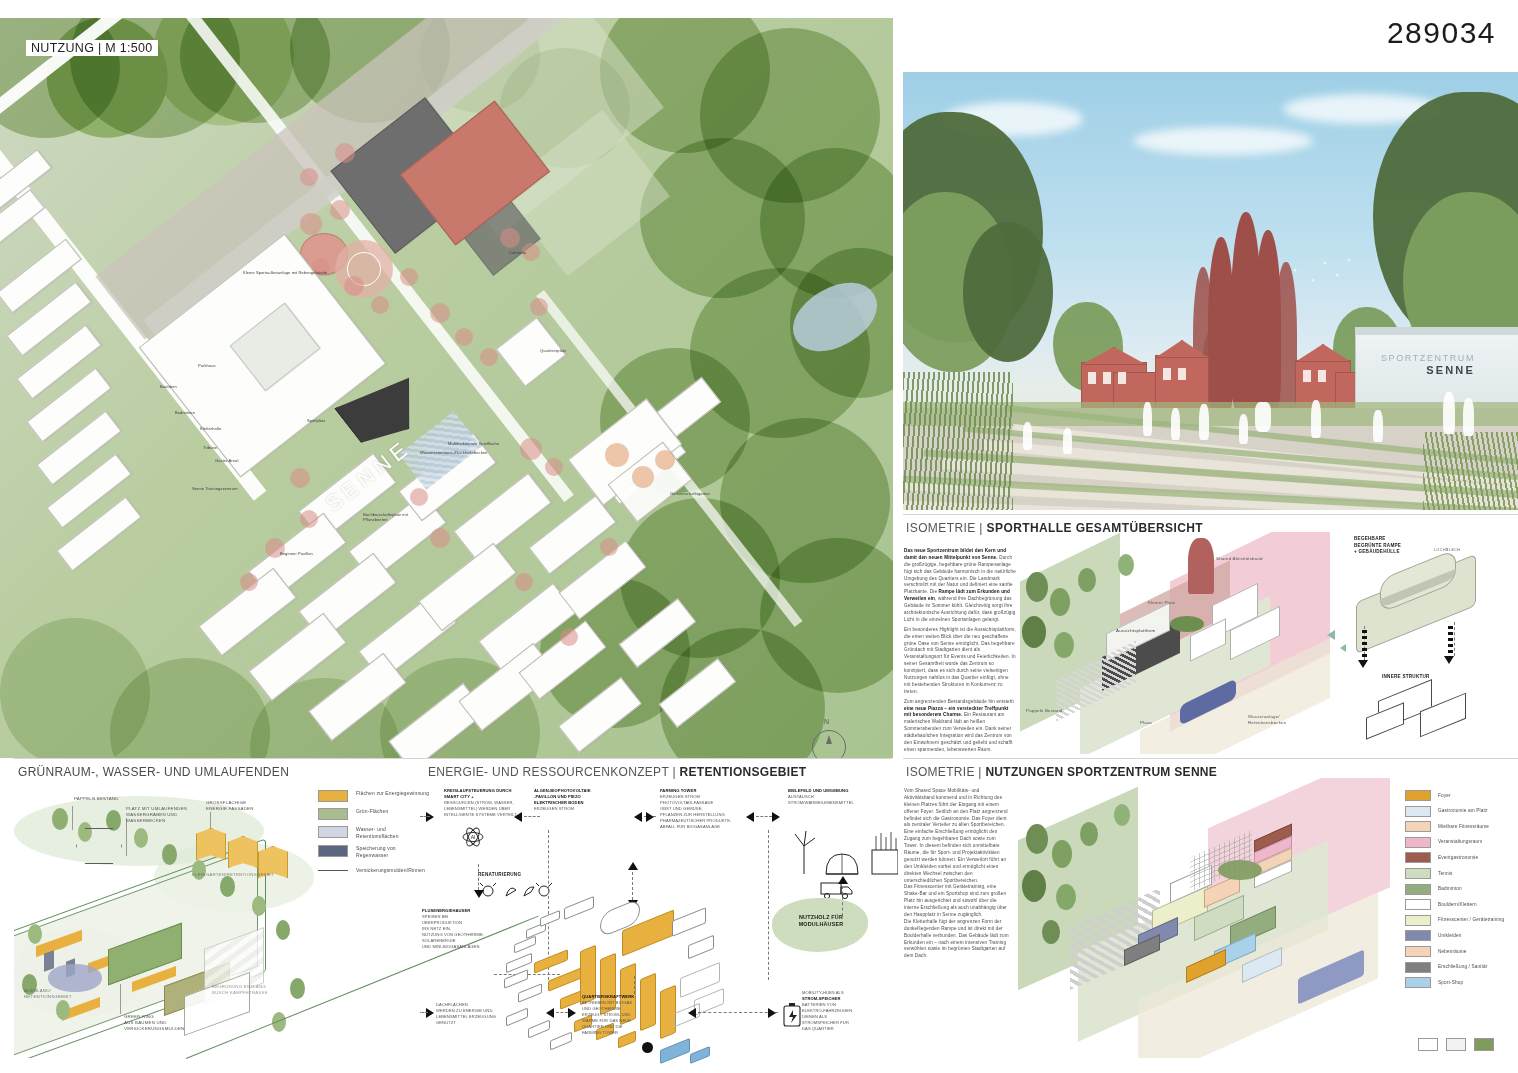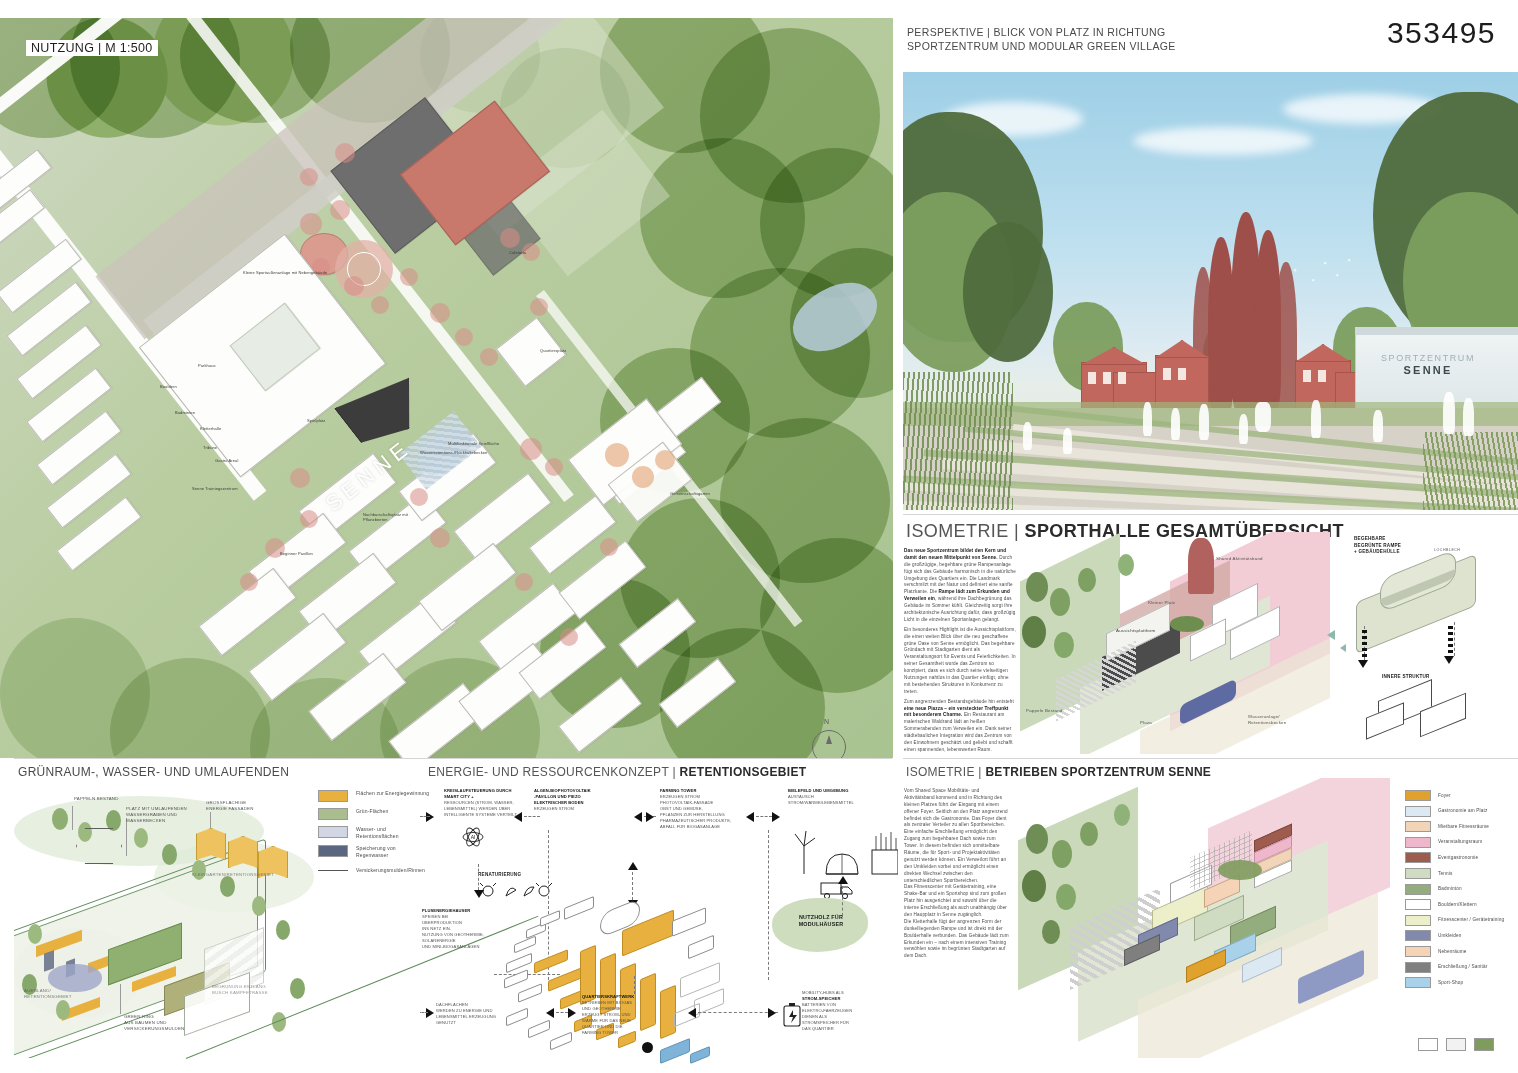--- a/index.html
+++ b/index.html
@@ -6,21 +6,21 @@
   html, body {
     width: 1518px; height: 1073px;
     background: #ffffff;
     font-family: "Liberation Sans", sans-serif;
     overflow: hidden;
   }
   .board { position: relative; width: 1518px; height: 1073px; background:#fff; }
 
   
   .hdr {
-    font-size: 18px; letter-spacing: .4px; color: #2b2b2b;
+    font-size: 12px; letter-spacing: .4px; color: #2b2b2b;
     white-space: nowrap;
   }
   .hdr b { font-weight: 700; }
   .hdr .lt { font-weight: 400; color:#555; }
   .tiny { font-size: 4.6px; line-height: 1.5; color:#4a4a4a; letter-spacing:.15px; }
   .tiny b { font-weight:700; color:#111; }
   .micro { font-size: 4.1px; line-height:1.45; color:#555; letter-spacing:.1px; }
   .micro b { font-weight:700; color:#111; }
   .lbl { font-size:4.4px; color:#555; letter-spacing:.2px; line-height:1.4; }
   .lbl-b { font-size:4.6px; font-weight:700; color:#1a1a1a; letter-spacing:.25px; line-height:1.45; }
@@ -84,21 +84,21 @@
   .p-poplar { position:absolute; background:#9e4f49; border-radius:48% 48% 20% 20%; }
   .p-house { position:absolute; background:#c1675d; border:.6px solid #a5554c; }
   .p-ground { position:absolute; background:#d7d2c8; }
   .p-grass { position:absolute; background:#9fb87e; opacity:.85; }
   .p-stripe { position:absolute; background:#e8e4da; transform-origin:left center; }
   .p-fig { position:absolute; background:#ffffff; opacity:.9; border-radius:40% 40% 20% 20%; }
   .p-hall {
     position:absolute; background:linear-gradient(180deg,#eef3f4,#dbe4e6);
     border:.6px solid #c3ccce;
   }
-  .p-sign { position:absolute; text-align:center; line-height:1.1; }
+  .p-sign { position:absolute; text-align:right; line-height:1.1; }
   .p-sign .s1 { font-size:9px; letter-spacing:1.6px; color:#9fb0b6; }
   .p-sign .s2 { font-size:11px; letter-spacing:2.2px; color:#3c4a50; font-weight:700; }
   .p-bird { position:absolute; color:#fff; font-size:5px; }
 
   
   .iso-surface { position:absolute; }
   .iso-pink  { background:#f2cdd6; }
   .iso-green { background:#c9d9b9; }
   .iso-sage  { background:#dfe6d4; }
   .iso-rose  { background:#cfa6a0; }
@@ -140,26 +140,22 @@
     position:absolute; right:22px; top:16px;
     font-size:30px; letter-spacing:1.5px; color:#1c1c1c; font-weight:300;
   }
   .swatch-bottom { position:absolute; width:20px;height:13px;border:.5px solid #9a9a9a; }
 </style>
 </head>
 <body>
 
 <div class="board">
 
-  <div class="comp-num">353495</div>
-
-  <div style="position:absolute;left:907px;top:26px;line-height:1.32;">
-    <div style="font-size:10.5px;letter-spacing:.35px;color:#4a4a4a;">PERSPEKTIVE | BLICK VON PLATZ IN RICHTUNG</div>
-    <div style="font-size:10.5px;letter-spacing:.35px;color:#4a4a4a;">SPORTZENTRUM UND MODULAR GREEN VILLAGE</div>
-  </div>
+  <div class="comp-num">289034</div>
+
 
   <div id="lageplan">
 
     <div class="plan-green" style="left:-30px;top:-20px;width:150px;height:140px;"></div>
     <div class="plan-green" style="left:70px;top:-40px;width:170px;height:160px;"></div>
     <div class="plan-green" style="left:180px;top:-30px;width:150px;height:135px;"></div>
     <div class="plan-green" style="left:290px;top:-45px;width:160px;height:150px;"></div>
     <div class="plan-green" style="left:600px;top:-30px;width:170px;height:165px;"></div>
     <div class="plan-green" style="left:700px;top:10px;width:180px;height:175px;"></div>
     <div class="plan-green" style="left:640px;top:120px;width:165px;height:160px;"></div>
@@ -464,21 +460,21 @@
   <div class="divider" style="left:14px;top:758px;width:878px;"></div>
   <div class="divider" style="left:903px;top:758px;width:615px;"></div>
 
   <div class="hdr" style="position:absolute;left:18px;top:765px;font-size:12px;color:#4a4a4a;letter-spacing:.3px;">GRÜNRAUM-, WASSER- UND UMLAUFENDEN</div>
 
   <div class="hdr" style="position:absolute;left:428px;top:765px;font-size:12px;letter-spacing:.3px;">
     <span class="lt">ENERGIE- UND RESSOURCENKONZEPT | </span><b>RETENTIONSGEBIET</b>
   </div>
 
   <div class="hdr" style="position:absolute;left:906px;top:765px;font-size:12px;letter-spacing:.3px;">
-    <span class="lt">ISOMETRIE | </span><b>BETRIEBEN SPORTZENTRUM SENNE</b>
+    <span class="lt">ISOMETRIE | </span><b>NUTZUNGEN SPORTZENTRUM SENNE</b>
   </div>
 
   <div style="position:absolute;left:14px;top:788px;width:300px;height:270px;overflow:hidden;">
 
     <div style="position:absolute;left:0px;top:8px;width:250px;height:70px;background:#dfe9d6;border-radius:50%;opacity:.75;"></div>
     <div style="position:absolute;left:140px;top:54px;width:160px;height:70px;background:#dfe9d6;border-radius:50%;opacity:.6;"></div>
     <div style="position:absolute;left:0px;top:140px;width:130px;height:90px;background:#dfe9d6;border-radius:50%;opacity:.7;"></div>
 
     <div style="position:absolute;left:-6px;top:104px;width:250px;height:120px;background:#eef2e8;border:1px solid #5f8c5a;transform:skewY(-20deg);opacity:.9;"></div>
 

